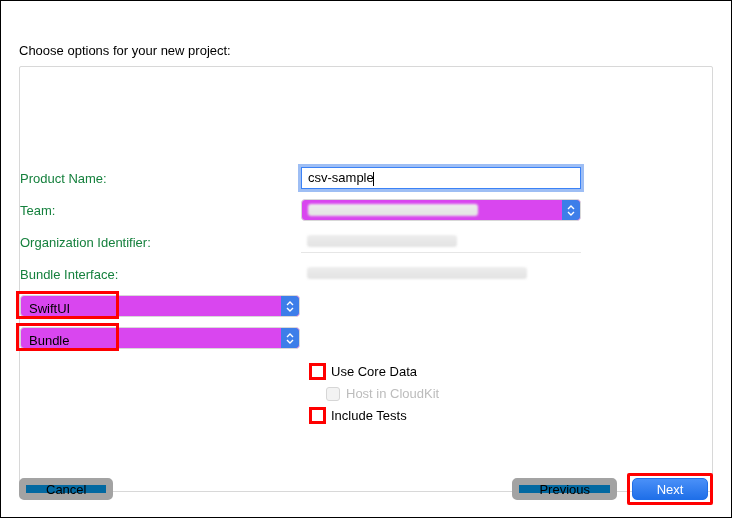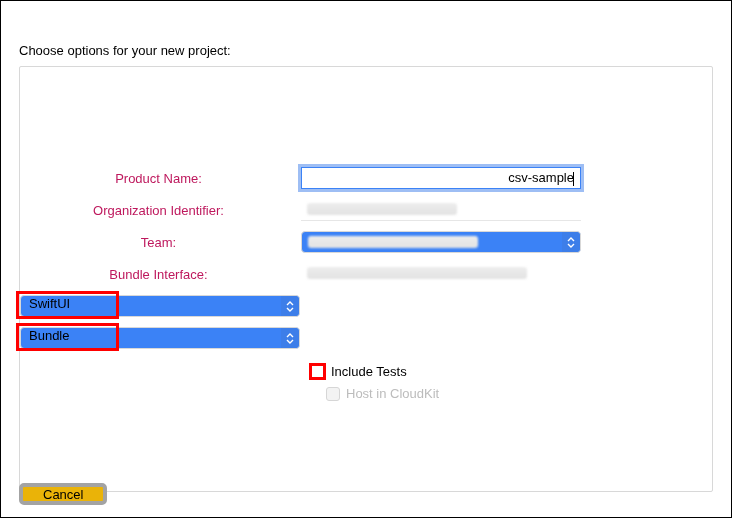--- a/index.html
+++ b/index.html
@@ -24,66 +24,65 @@
       height: 426px;
       padding-top: 100px;
     }
     .row {
       display: flex;
       align-items: center;
       margin-bottom: 10px;
     }
     .label-col {
       width: 281px;
-      text-align: center;
+      text-align: left;
       padding-right: 4px;
-      color: #be185d;
+      color: #15803d;
     }
     .field-col {
       width: 280px;
       position: relative;
     }
     .text-input {
       width: 100%;
       height: 22px;
       padding: 2px 6px;
       font-size: 13px;
       border: 1px solid #c9c9c9;
       border-radius: 0;
       outline: none;
       font-family: inherit;
     }
     .text-input.focused {
       border: 1px solid #3b82f6;
       box-shadow: 0 0 0 3px rgba(61,126,233,0.5);
-      text-align: right;
     }
     .readonly-field {
       width: 100%;
       height: 22px;
       position: relative;
     }
     .redacted {
       position: absolute;
       left: 6px;
       top: 4px;
       height: 12px;
       border-radius: 3px;
       background: linear-gradient(#ededed,#e3e3e3);
       filter: blur(1px);
     }
     .select-wrap {
       width: 100%;
       height: 22px;
       border: 1px solid #d8d8d8;
       border-radius: 4px;
-      background: #3b82f6;
+      background: #d946ef;
       position: relative;
       display: flex;
-      align-items: flex-start;
+      align-items: flex-end;
       padding-left: 8px;
     }
     .select-chevron {
       position: absolute;
       right: 0;
       top: 0;
       bottom: 0;
       width: 18px;
       background: #3d7ee9;
       border-top-right-radius: 4px;
@@ -152,22 +151,22 @@
       left: 18px;
       right: 18px;
       display: flex;
       justify-content: space-between;
       align-items: center;
     }
     .btn {
       height: 22px;
       padding: 0 20px;
       border-radius: 5px;
-      border: 4px solid #a3a3a3;
-      background: #eab308;
+      border: 7px solid #a3a3a3;
+      background: #0369a1;
       font-size: 13px;
       font-family: inherit;
       cursor: pointer;
       display: inline-flex;
       align-items: center;
       justify-content: center;
       min-width: 76px;
     }
     .btn-primary {
       background: linear-gradient(#4a90f8,#1f6fe8);
@@ -201,46 +200,46 @@
   <div class="row">
     <div class="label-col">Product Name:</div>
     <div class="field-col">
       <div class="text-input focused">
         <span>csv-sample</span><span class="caret"></span>
       </div>
     </div>
   </div>
 
   <div class="row">
-    <div class="label-col">Organization Identifier:</div>
-    <div class="field-col">
-      <div class="readonly-field" style="border:1px solid #e6e6e6; border-left:none; border-right:none; border-top:none;">
-        <div class="redacted" style="width:150px;"></div>
-      </div>
-    </div>
-  </div>
-
-  <div class="row">
     <div class="label-col">Team:</div>
     <div class="field-col">
       <div class="select-wrap">
         <div class="redacted" style="width:170px;"></div>
         <div class="select-chevron">
           <svg width="8" height="5" viewBox="0 0 8 5">
               <path d="M1 4 L4 1 L7 4" stroke="#fff" stroke-width="1.4" fill="none"></path>
             </svg>
           <svg width="8" height="5" viewBox="0 0 8 5">
               <path d="M1 1 L4 4 L7 1" stroke="#fff" stroke-width="1.4" fill="none"></path>
             </svg>
         </div>
       </div>
     </div>
   </div>
 
   <div class="row">
+    <div class="label-col">Organization Identifier:</div>
+    <div class="field-col">
+      <div class="readonly-field" style="border:1px solid #e6e6e6; border-left:none; border-right:none; border-top:none;">
+        <div class="redacted" style="width:150px;"></div>
+      </div>
+    </div>
+  </div>
+
+  <div class="row">
     <div class="label-col">Bundle Interface:</div>
     <div class="field-col">
       <div class="readonly-field">
         <div class="redacted" style="width:220px;"></div>
       </div>
     </div>
   </div>
 
   <div class="row">
     <div class="field-col">
@@ -270,35 +269,49 @@
           <svg width="8" height="5" viewBox="0 0 8 5">
               <path d="M1 1 L4 4 L7 1" stroke="#fff" stroke-width="1.4" fill="none"></path>
             </svg>
         </div>
       </div>
       <div class="highlight-red"></div>
     </div>
   </div>
 
   <div style="height:4px;"></div>
-
 
   <div class="checkbox-row">
     <div class="checkbox-col">
       <div class="checkbox-highlight">
         <div class="checkbox"></div>
       </div>
-      <span>Include Tests</span>
+      <span>Use Core Data</span>
     </div>
   </div>
 
   <div class="checkbox-row">
     <div class="checkbox-col" style="margin-left:306px;">
       <div class="checkbox disabled"></div>
       <span class="disabled-text">Host in CloudKit</span>
     </div>
   </div>
 
+  <div class="checkbox-row">
+    <div class="checkbox-col">
+      <div class="checkbox-highlight">
+        <div class="checkbox"></div>
+      </div>
+      <span>Include Tests</span>
+    </div>
+  </div>
+
 </div>
 
 <div class="footer">
   <button class="btn">Cancel</button>
+  <div class="right-buttons">
+    <button class="btn">Previous</button>
+    <div class="next-highlight">
+      <button class="btn btn-primary">Next</button>
+    </div>
+  </div>
 </div>
 
 </body></html>

